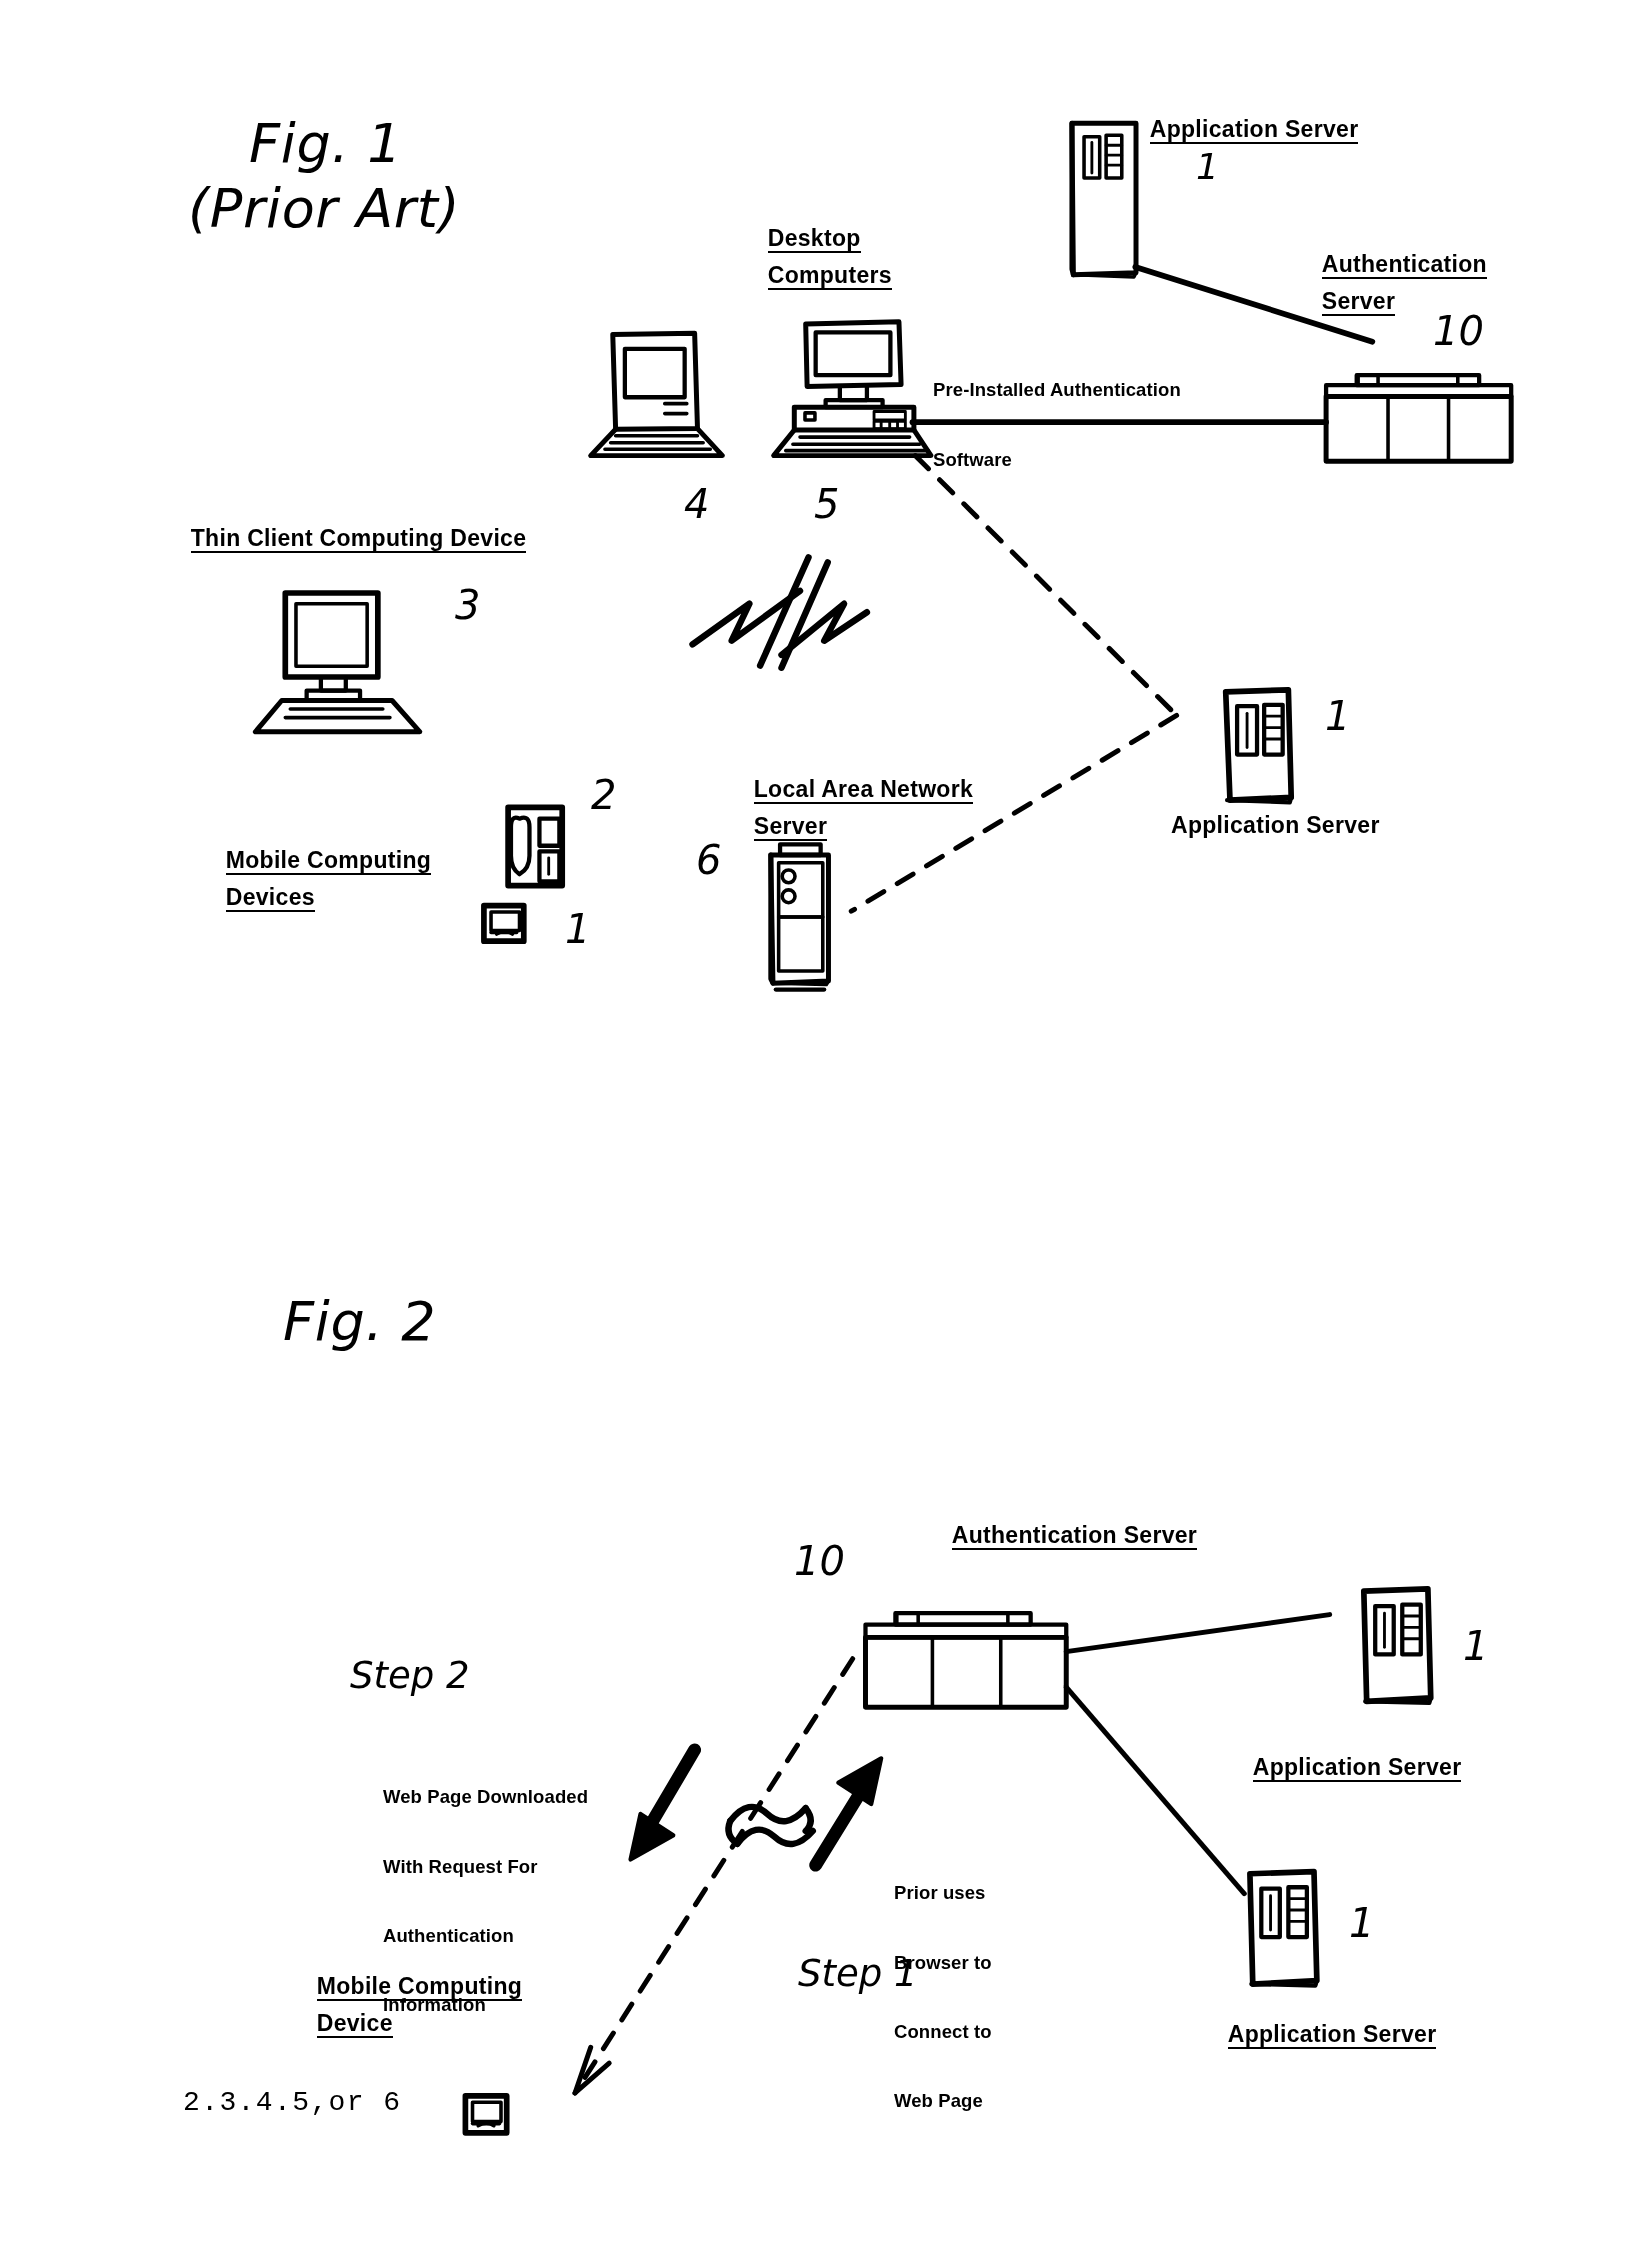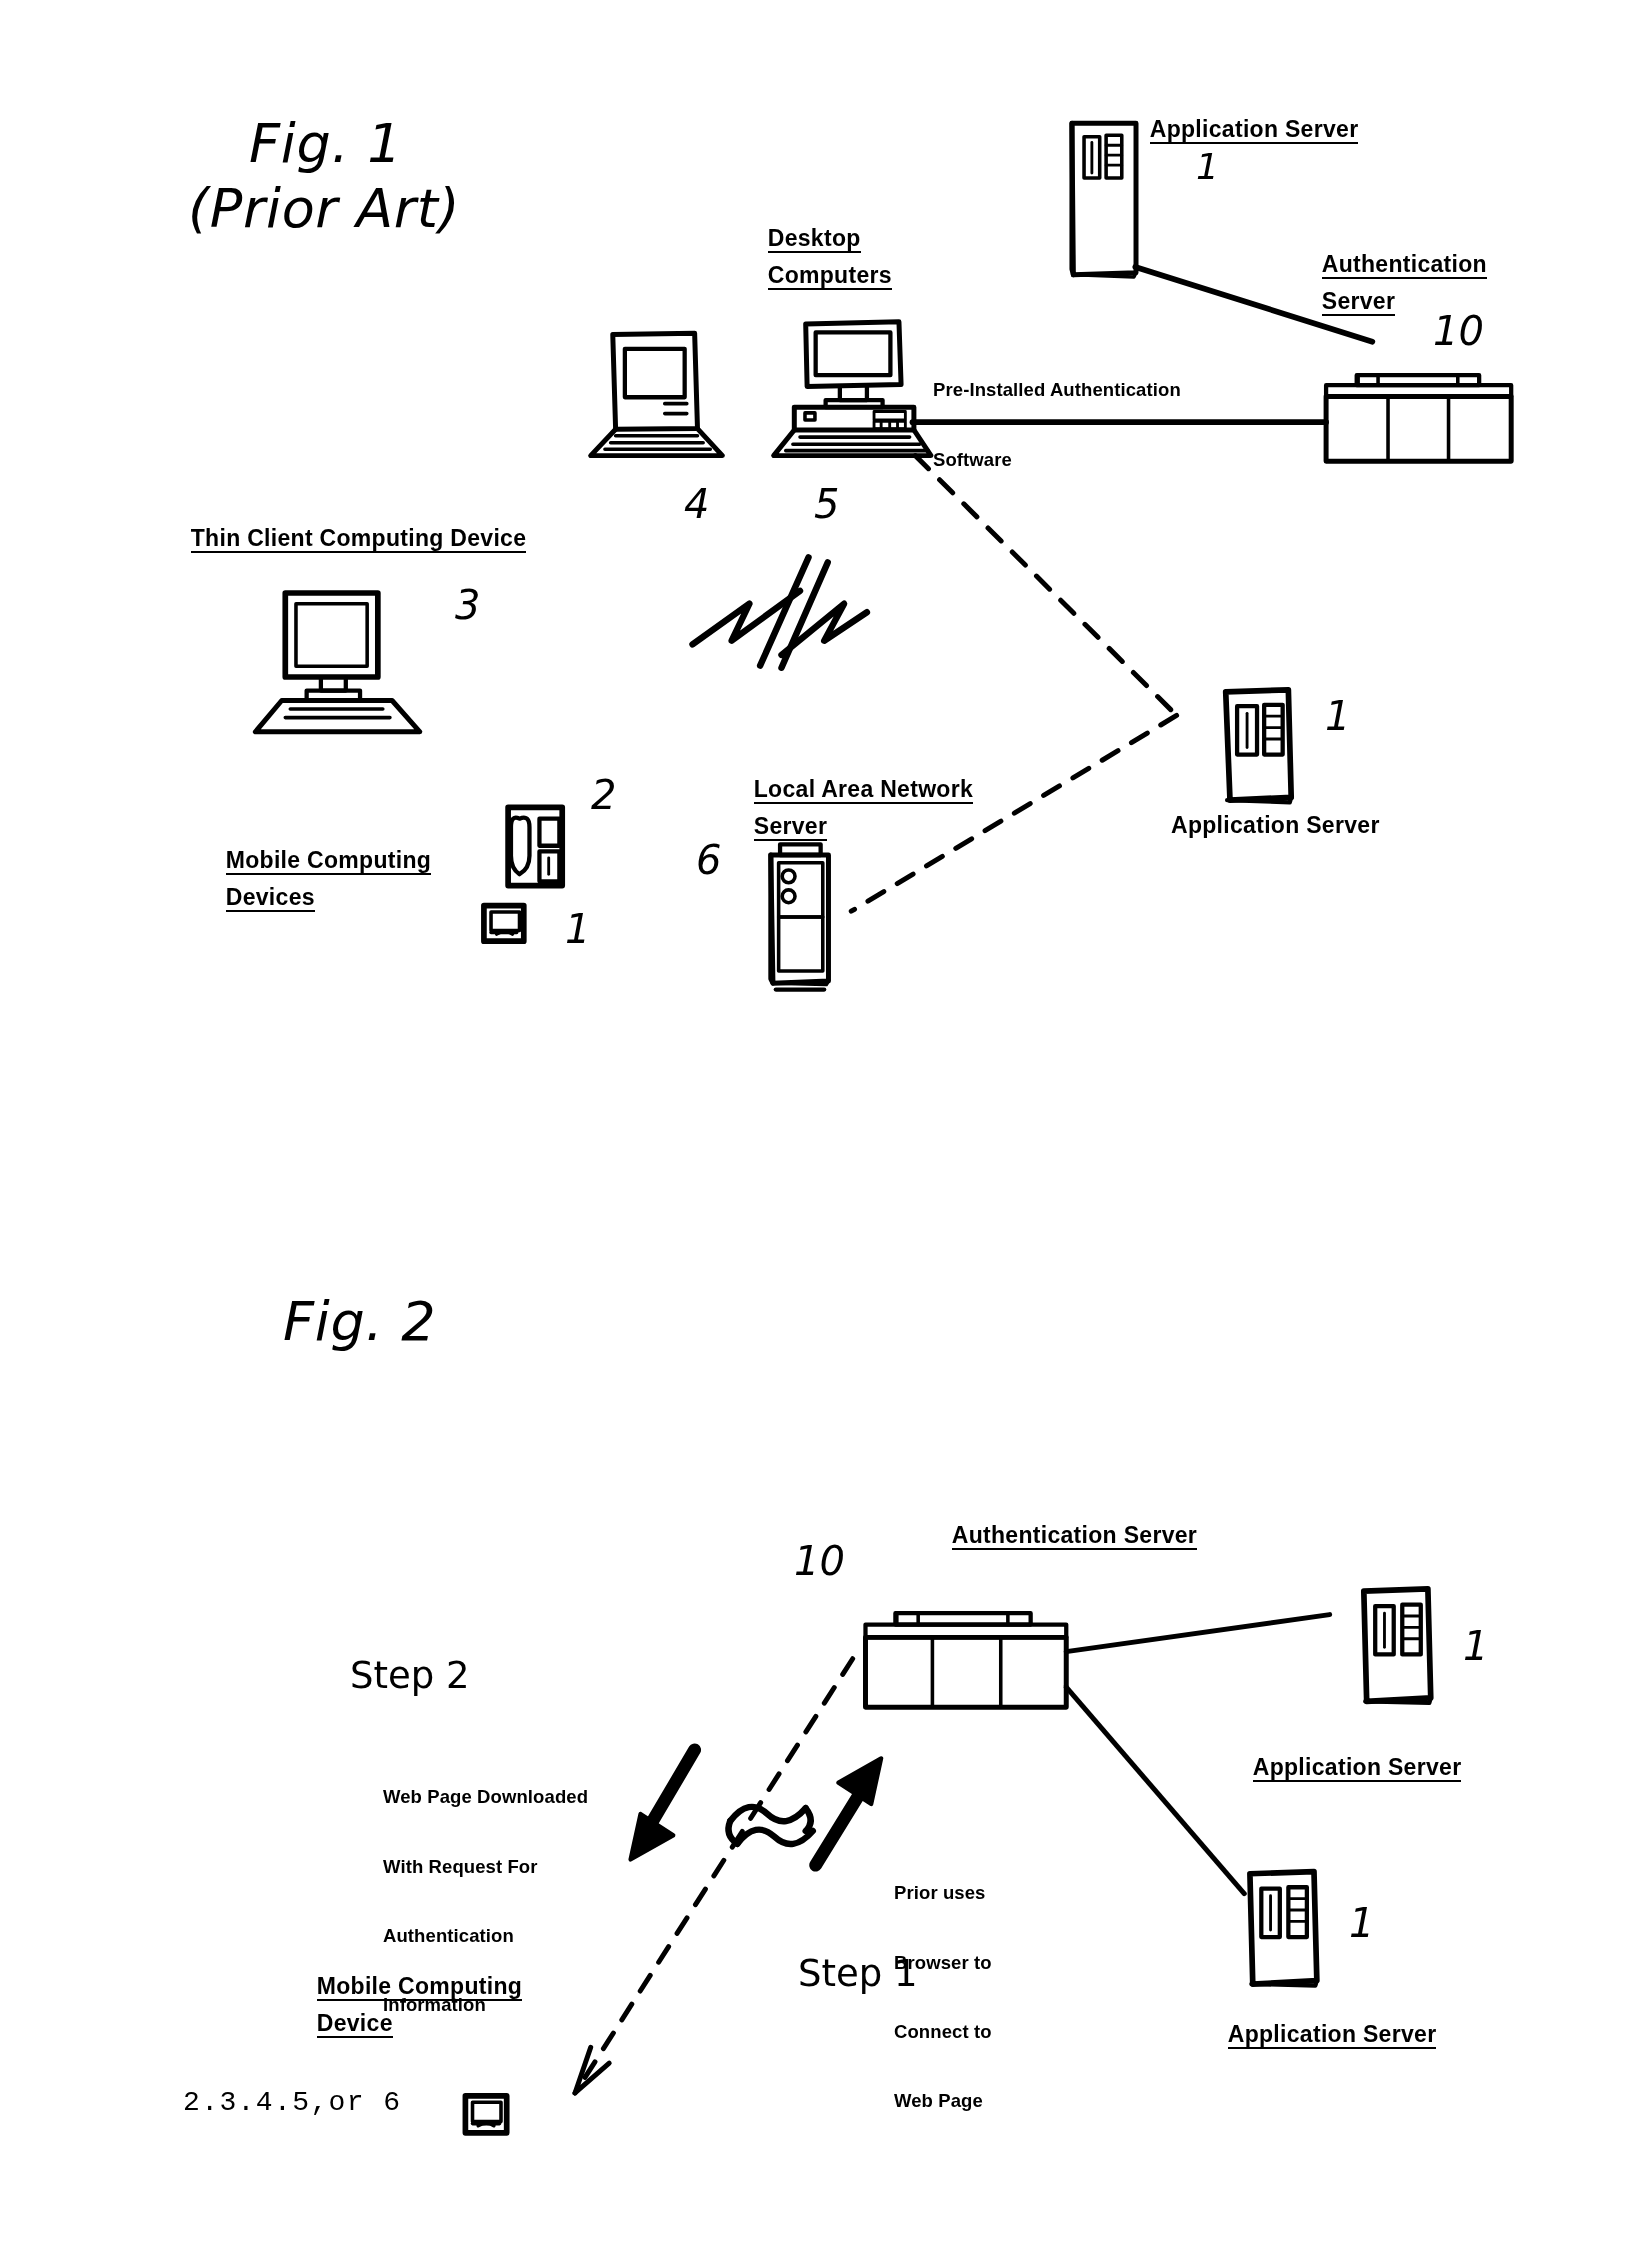--- a/index.html
+++ b/index.html
@@ -38,20 +38,21 @@
   }
   .fig-title {
     font-family: "DejaVu Sans", sans-serif;
     font-style: italic;
     font-weight: 400;
     font-size: 54px;
     letter-spacing: 0.7px;
   }
   .step-label {
     font-family: "DejaVu Sans", sans-serif;
+    font-style: italic;
     font-weight: 400;
     font-size: 37px;
   }
   .ref-num {
     font-family: "DejaVu Sans", sans-serif;
     font-style: italic;
     font-weight: 400;
     font-size: 36px;
   }
   .ref-num-big {

